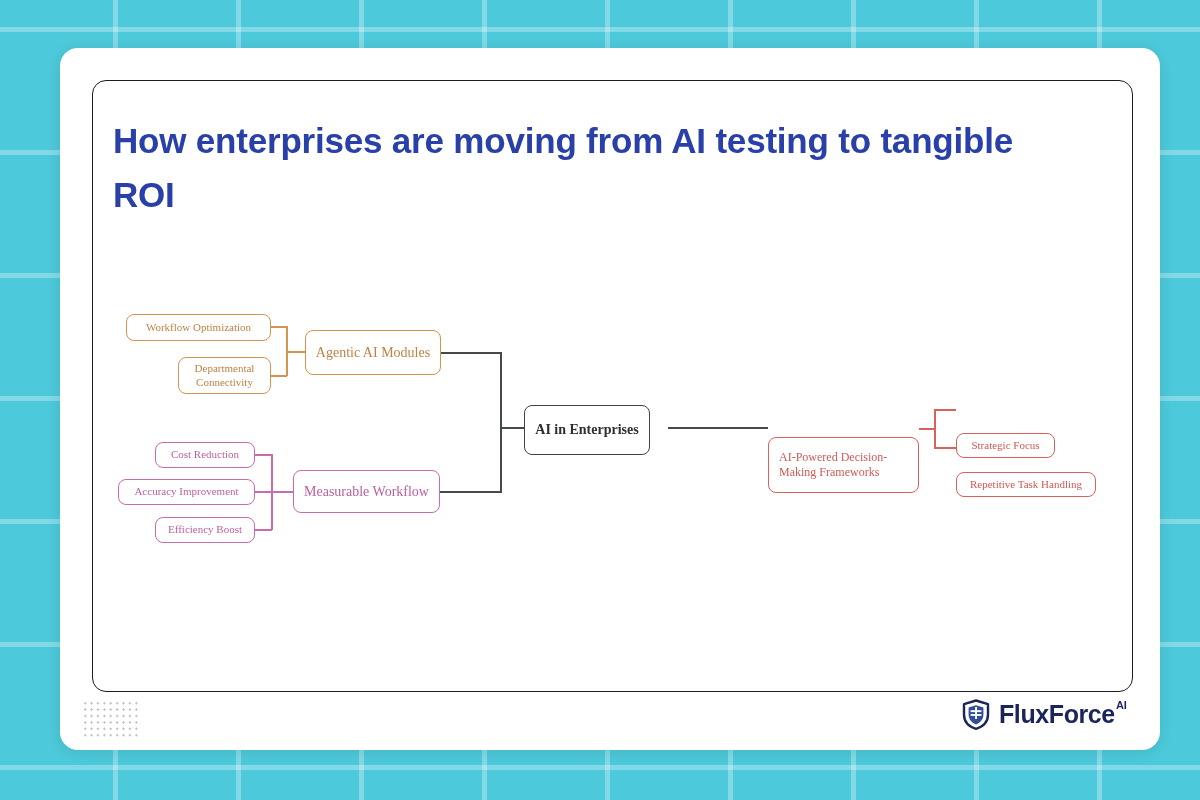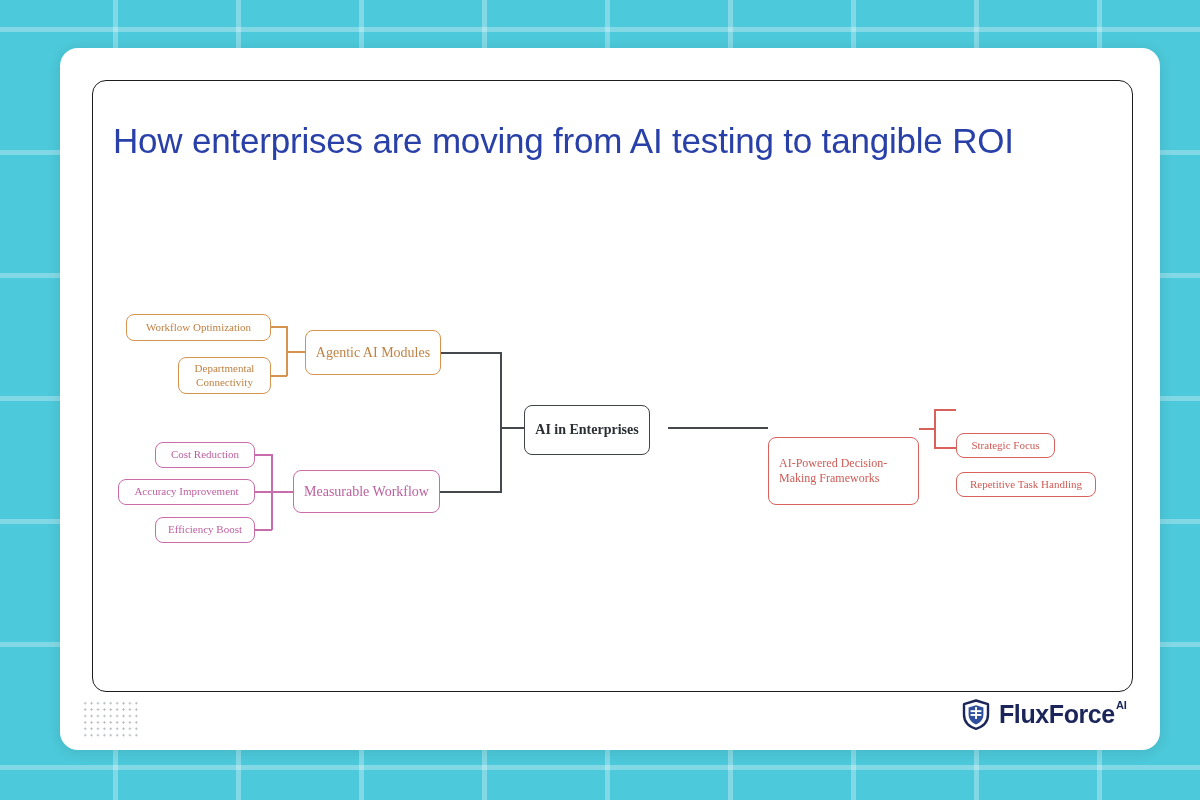--- a/index.html
+++ b/index.html
@@ -55,21 +55,21 @@
   }
 
   
   #page-title {
     position: absolute;
     left: 113px;
     top: 114px;
     width: 920px;
     font-size: 35px;
     line-height: 54px;
-    font-weight: 400;
+    font-weight: 700;
     color: #2840a8;
     letter-spacing: -0.2px;
   }
 
   
   #diagram {
     position: absolute;
     left: 0;
     top: 0;
     width: 1200px;
@@ -209,21 +209,21 @@
     <div class="connector c-dark c-h" style="left:440px; top:491px; width:62px;"></div>
     <div class="connector c-dark c-v" style="left:500px; top:352px; height:141px;"></div>
     <div class="connector c-dark c-h" style="left:500px; top:427px; width:42px;"></div>
 
     <div class="node n-center hub" style="left:524px; top:405px; width:126px; height:50px;">
       <span>AI in Enterprises</span>
     </div>
 
     <div class="connector c-dark c-h" style="left:668px; top:427px; width:100px;"></div>
 
-    <div class="node n-red hub" style="left:768px; top:401px; width:151px; height:68px; justify-content:flex-start; text-align:left; padding:0 10px; font-size:12px;">
+    <div class="node n-red hub" style="left:768px; top:401px; width:151px; height:56px; justify-content:flex-start; text-align:left; padding:0 10px; font-size:12px;">
       <span>AI-Powered Decision-Making Frameworks</span>
     </div>
     <div class="connector c-red c-h" style="left:919px; top:428px; width:16px;"></div>
     <div class="connector c-red c-v" style="left:934px; top:409px; height:39px;"></div>
     <div class="connector c-red c-h" style="left:934px; top:409px; width:22px;"></div>
     <div class="connector c-red c-h" style="left:934px; top:447px; width:22px;"></div>
     <div class="node n-red leaf" style="left:956px; top:397px; width:99px; height:25px;">
       <span>Strategic Focus</span>
     </div>
     <div class="node n-red leaf" style="left:956px; top:436px; width:140px; height:25px;">

